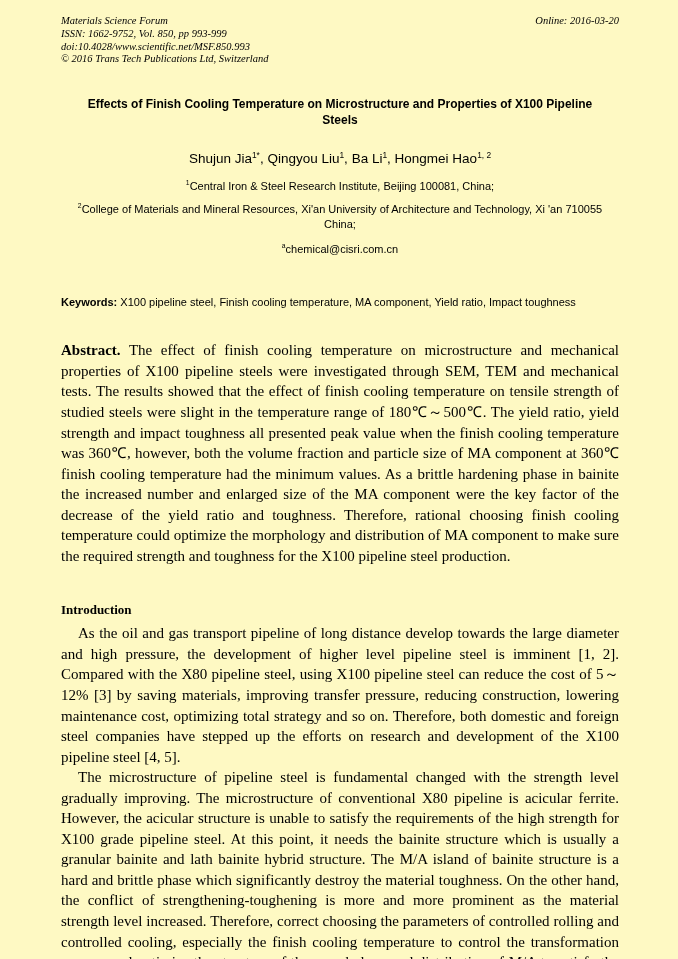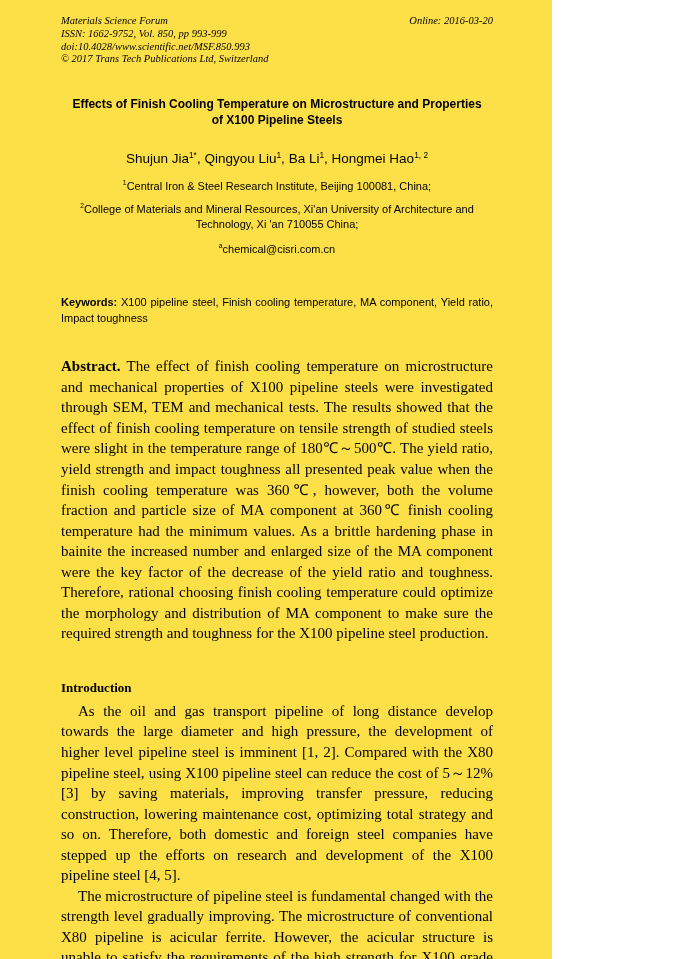--- a/index.html
+++ b/index.html
@@ -3,23 +3,23 @@
 <meta charset="utf-8">
 <style>
   * { margin: 0; padding: 0; box-sizing: border-box; }
   html, body { background: #ffffff; }
   body {
     font-family: "Liberation Serif", serif;
     color: #000000;
     -webkit-font-smoothing: antialiased;
   }
   .page {
-    width: 552px;
+    width: 678px;
     height: 959px;
-    background: #fde047;
+    background: #fef9c3;
     padding: 15px 59px 0 61px;
     overflow: hidden;
   }
   
   .journal-header {
     display: flex;
     justify-content: space-between;
     align-items: flex-start;
     font-style: italic;
     font-size: 10.5px;
@@ -94,21 +94,21 @@
 </head>
 <body>
 
 <div class="page">
 
   <div class="journal-header">
     <div class="left">
       <div>Materials Science Forum</div>
       <div>ISSN: 1662-9752, Vol. 850, pp 993-999</div>
       <div>doi:10.4028/www.scientific.net/MSF.850.993</div>
-      <div>© 2017 Trans Tech Publications Ltd, Switzerland</div>
+      <div>© 2016 Trans Tech Publications Ltd, Switzerland</div>
     </div>
     <div class="right">Online: 2016-03-20</div>
   </div>
 
   <h1 class="paper-title">Effects of Finish Cooling Temperature on Microstructure and Properties of X100 Pipeline Steels</h1>
 
   <div class="authors">
     <span><span>Shujun Jia</span><sup>1*</sup><span>, </span></span><span><span>Qingyou Liu</span><sup>1</sup><span>, </span></span><span><span>Ba Li</span><sup>1</sup><span>, </span></span><span><span>Hongmei Hao</span><sup>1, 2</sup><span></span></span>
   </div>
 

